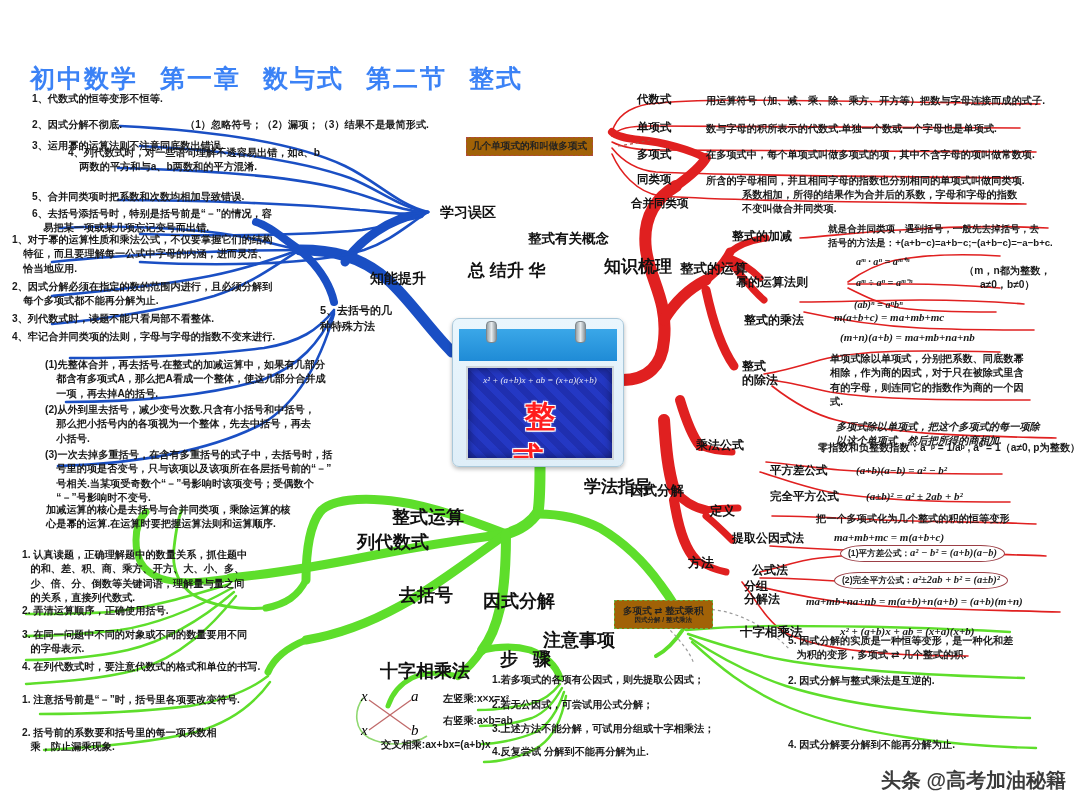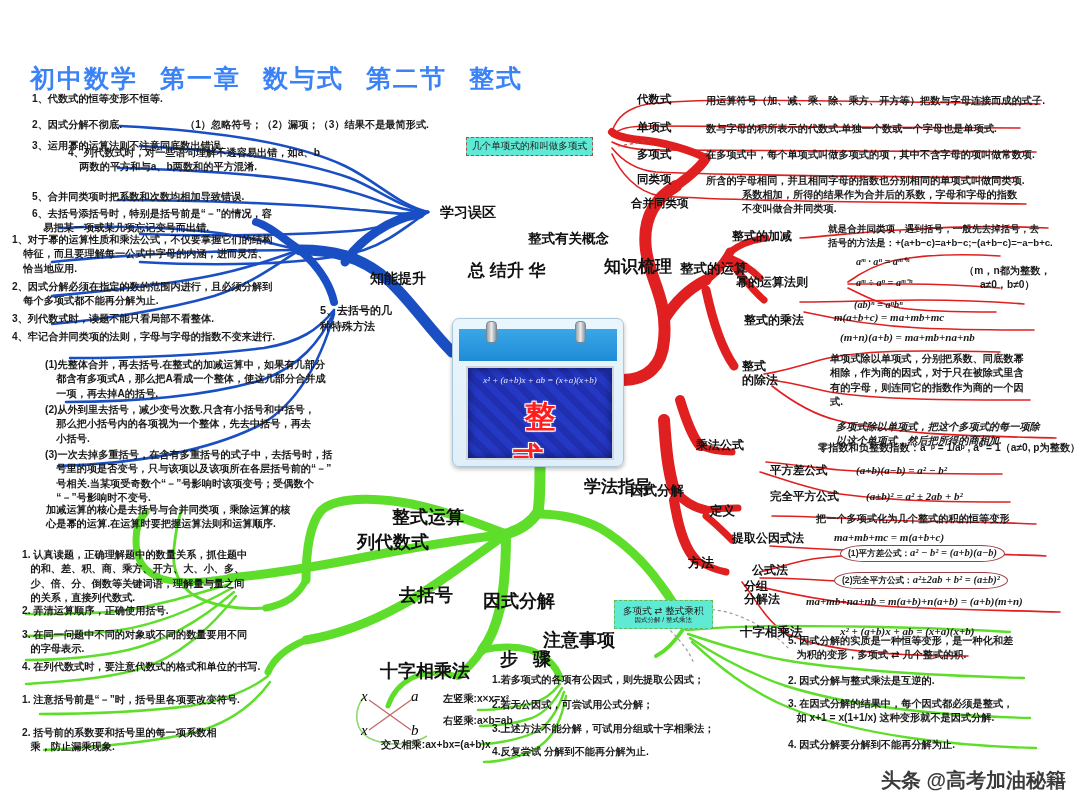--- a/index.html
+++ b/index.html
@@ -11,21 +11,21 @@
   .title span{margin-right:22px;}
 
   .body-txt{font-size:10.2px;color:#1a1a1a;line-height:1.42;font-weight:bold;}
   .body-txt.sm{font-size:9.6px;}
   .lbl{font-weight:bold;color:#111;}
   .lbl-blue{font-size:14px;}
   .lbl-red{font-size:13.5px;}
   .lbl-grn{font-size:18px;}
   .lbl-big{font-size:17px;line-height:1.08;font-weight:bold;color:#111;}
 
-  .dashbox{border:1.2px dashed #b24a3c;padding:2px 5px;font-size:9.6px;font-weight:normal;color:#222;background:#5eead4;white-space:nowrap;}
+  .dashbox{border:1.2px dashed #b24a3c;padding:2px 5px;font-size:9.6px;font-weight:bold;color:#222;background:#a16207;white-space:nowrap;}
   .dashbox.grn{border-color:#69b84a;}
   .ovalbox{border:1.1px solid #9c3f46;border-radius:40px/14px;padding:1px 7px;font-size:8.6px;font-weight:bold;color:#222;white-space:nowrap;background:#fff;}
 
   
   .card{left:452px;top:318px;width:170px;height:147px;background:linear-gradient(#eaf6fd,#dfeef8);border:1px solid #a9c8da;border-radius:7px;box-shadow:0 2px 4px rgba(0,0,0,.28);}
   .card-top{position:absolute;left:6px;top:10px;width:158px;height:32px;background:linear-gradient(#3aa7e8,#1f8bd6);}
   .card-screen{position:absolute;left:13px;top:47px;width:144px;height:90px;background:
      repeating-linear-gradient(45deg,#1f2fb0 0 7px,#2438c4 7px 14px),
      linear-gradient(#3b3fa8,#0d24c8);
      border:2px solid #cfd6da;box-shadow:inset 0 0 8px rgba(0,0,0,.5);overflow:hidden;}
@@ -335,22 +335,20 @@
   </div>
 
   <div class="abs body-txt" style="left:492px;top:673px;">1.若多项式的各项有公因式，则先提取公因式；</div>
   <div class="abs body-txt" style="left:492px;top:698px;">2.若无公因式，可尝试用公式分解；</div>
   <div class="abs body-txt" style="left:492px;top:722px;">3.上述方法不能分解，可试用分组或十字相乘法；</div>
   <div class="abs body-txt" style="left:492px;top:745px;">4.反复尝试 分解到不能再分解为止.</div>
 
   <div class="abs body-txt" style="left:788px;top:634px;white-space:pre;">5. 因式分解的实质是一种恒等变形，是一种化和差
    为积的变形，多项式 ⇄ 几个整式的积.</div>
   <div class="abs body-txt" style="left:788px;top:674px;white-space:pre;">2. 因式分解与整式乘法是互逆的.</div>
-  <div class="abs body-txt" style="left:788px;top:697px;white-space:pre;">3. 在因式分解的结果中，每个因式都必须是整式，
-   如 x+1 = x(1+1/x) 这种变形就不是因式分解.</div>
   <div class="abs body-txt" style="left:788px;top:738px;white-space:pre;">4. 因式分解要分解到不能再分解为止.</div>
 
   <div class="abs dashbox grn" style="left:614px;top:600px;padding:4px 8px;">
     <span>多项式 ⇄ 整式乘积</span>
     <span style="font-size:6.5px;display:block;line-height:1;margin-top:-1px;text-align:center;">因式分解 / 整式乘法</span>
   </div>
 
   <div class="abs wm">头条 @高考加油秘籍</div>
 
 </div>

